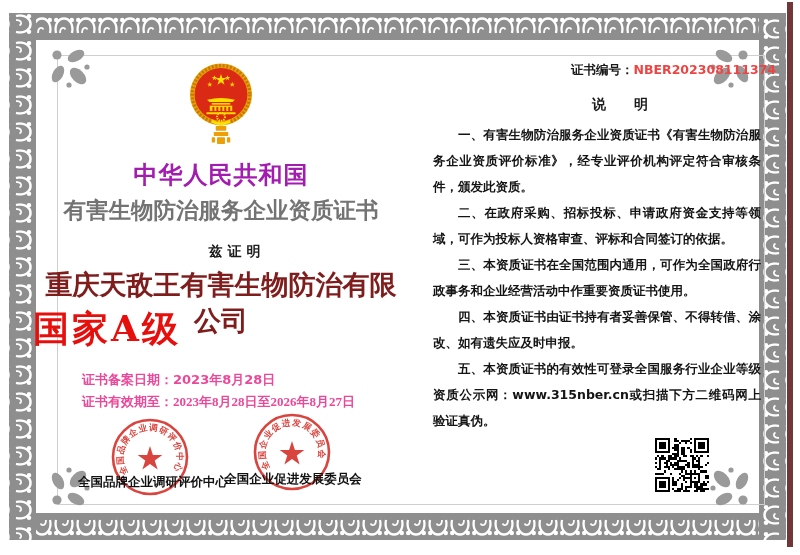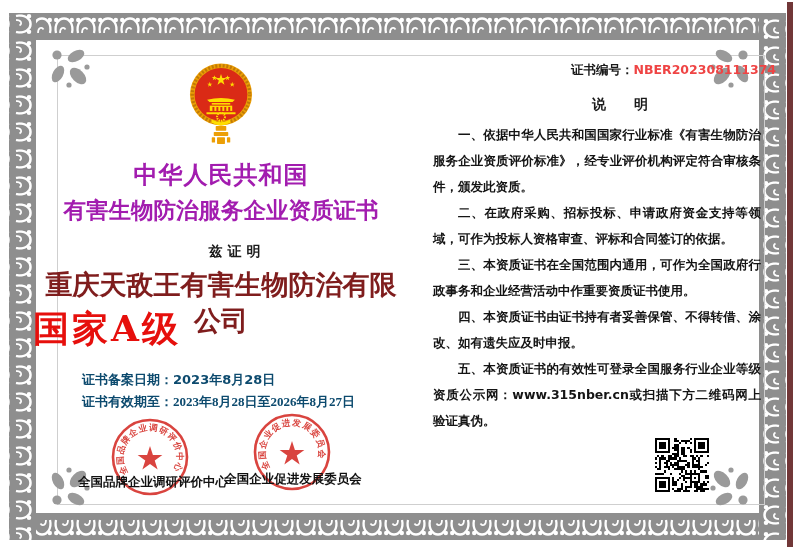--- a/index.html
+++ b/index.html
@@ -19,29 +19,29 @@
   .orn-tl{left:48px;top:46px;}
   .orn-tr{right:48px;top:46px;transform:scaleX(-1);}
   .orn-bl{left:48px;bottom:46px;transform:scaleY(-1);}
   .orn-br{right:48px;bottom:46px;transform:scale(-1,-1);}
 
   
   .emblem{position:absolute;left:188px;top:61px;width:66px;height:88px;}
   .country{position:absolute;left:61px;top:159px;width:320px;text-align:center;
     font-size:24px;font-weight:bold;letter-spacing:1px;color:#a21caf;}
   .cert-title{position:absolute;left:42px;top:195px;width:358px;text-align:center;
-    font-size:22.5px;font-weight:bold;color:#a21caf;}
+    font-size:22.5px;font-weight:bold;color:#737373;}
   .certify-intro{position:absolute;left:77px;top:243px;width:320px;text-align:center;
     font-size:14px;font-weight:bold;letter-spacing:5px;}
   .company{position:absolute;left:41px;top:267px;width:360px;text-align:center;
     font-size:27px;font-weight:bold;color:#7f1d1d;}
   .grade{position:absolute;left:33px;top:305px;width:352px;text-align:left;
     font-family:"DejaVu Serif","Liberation Serif",serif;
     font-size:36px;font-weight:bold;color:#e60f0c;letter-spacing:3px;}
-  .date-row{position:absolute;left:82px;font-size:13px;font-weight:bold;color:#0c4a6e;}
+  .date-row{position:absolute;left:82px;font-size:13px;font-weight:bold;color:#ec4899;}
   .date-filing{top:371px;}
   .date-valid{top:393px;font-family:Liberation Serif, serif;}
 
   .seal{position:absolute;}
   .seal svg{display:block;opacity:.92;}
   .seal-left{left:109px;top:416px;}
   .seal-right{left:251px;top:411px;}
   .seal-label{position:absolute;font-size:12.5px;font-weight:bold;color:#111;white-space:nowrap;z-index:3;}
   .seal-label-left{left:77px;top:474px;width:152px;text-align:center;}
   .seal-label-right{left:222px;top:471px;width:142px;text-align:center;}
@@ -238,21 +238,21 @@
   <div class="seal-label seal-label-left">全国品牌企业调研评价中心</div>
   <div class="seal-label seal-label-right">全国企业促进发展委员会</div>
 
   <div class="cert-number">
     <span>证书编号：</span><span class="num">NBER202308111374</span>
   </div>
 
   <div class="instr-heading">说　　明</div>
 
   <div class="instr-body">
-    <p>一、依据中华人民共和国国家行业标准《有害生物防治服务企业资质评价标准》，经专业评价机构评定符合审核条件，颁发此资质。</p>
+    <p>一、有害生物防治服务企业资质证书《有害生物防治服务企业资质评价标准》，经专业评价机构评定符合审核条件，颁发此资质。</p>
     <p>二、在政府采购、招标投标、申请政府资金支持等领域，可作为投标人资格审查、评标和合同签订的依据。</p>
     <p>三、本资质证书在全国范围内通用，可作为全国政府行政事务和企业经营活动中作重要资质证书使用。</p>
     <p>四、本资质证书由证书持有者妥善保管、不得转借、涂改、如有遗失应及时申报。</p>
     <p>五、本资质证书的有效性可登录全国服务行业企业等级资质公示网：www.315nber.cn或扫描下方二维码网上验证真伪。</p>
   </div>
 
   <div class="qr">
     <svg id="qr" viewBox="0 0 25 25" width="54" height="54" shape-rendering="crispEdges">
         <rect x="9" y="0" width="1" height="1" fill="#000"></rect>
         <rect x="16" y="0" width="1" height="1" fill="#000"></rect>

